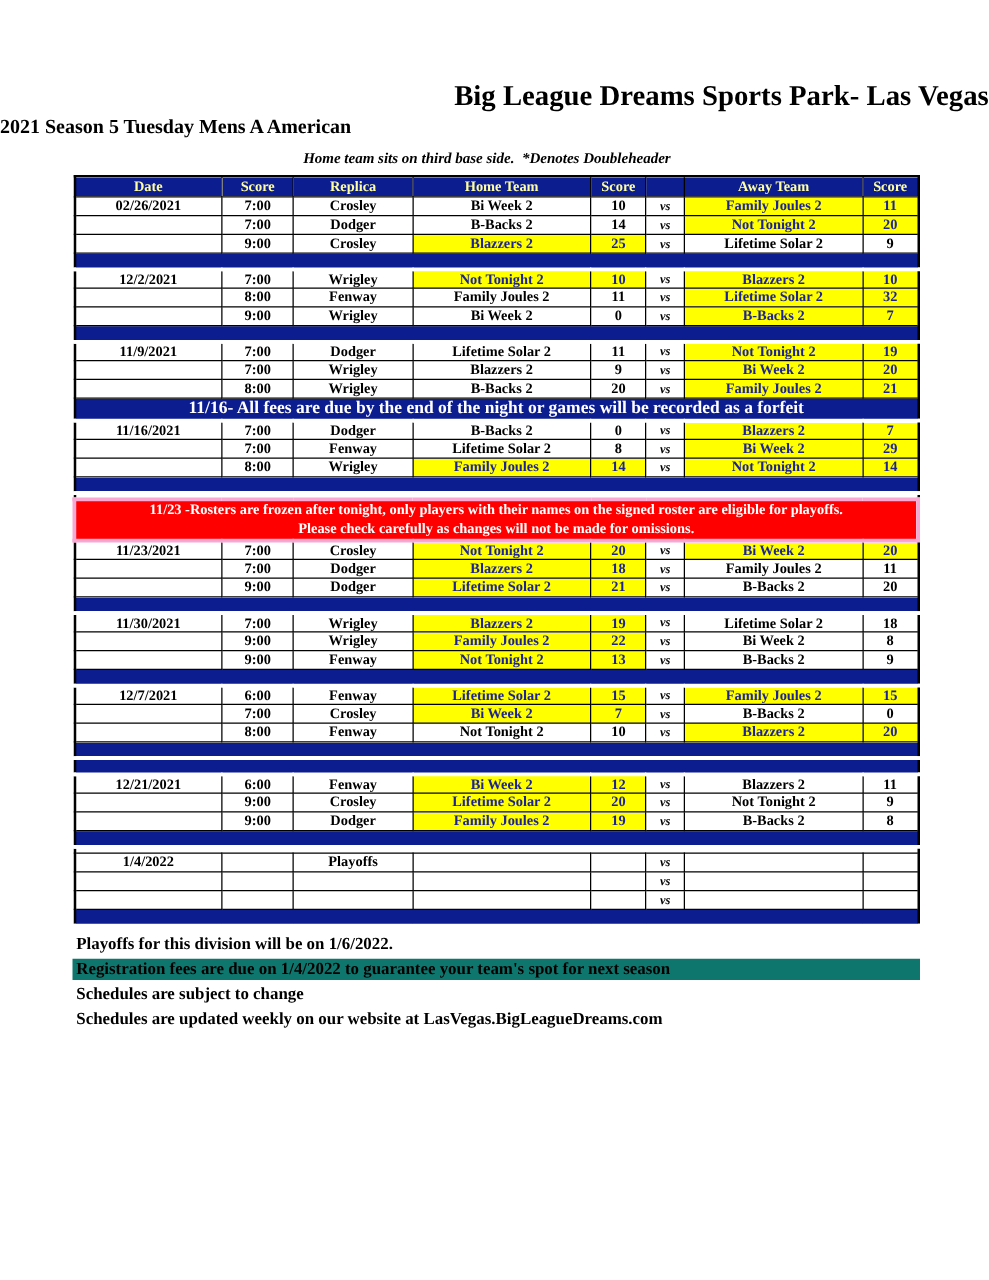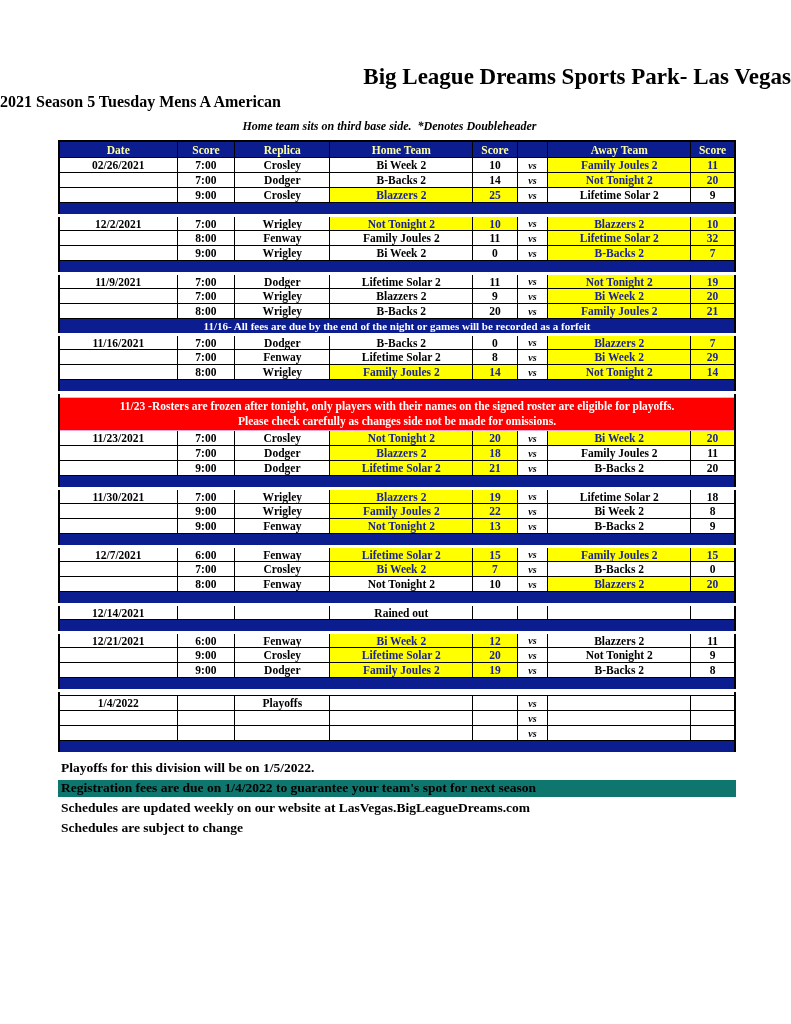--- a/index.html
+++ b/index.html
@@ -38,25 +38,25 @@
     overflow: hidden; white-space: nowrap;
   }
   .sched thead th {
     background: #0c1d90; color: #ffffa0; height: 17px; font-size: 11.5px;
   }
   tr.sep td, tr.septext td {
     background: #0c1d90; height: 13px;
     border-left: 1px solid #000; border-right: 1px solid #000;
     border-top: 1px solid #000; border-bottom: 3px solid #ffffff;
   }
-  tr.septext td { color: #ffffff; height: 16px; font-size: 11px; }
+  tr.septext td { color: #ffffff; height: 16px; font-size: 14px; }
   tr.gap td { border: none; background: #ffffff; height: 5px; }
   tr.red td {
     background: #fe0000; color: #ffffff; height: 33px;
-    border: 1px solid #f9a8d4; white-space: normal; line-height: 1.3;
+    border: 3px solid #f9a8d4; white-space: normal; line-height: 1.3;
     font-size: 11.5px;
   }
   td.hl { background: #ffff00; color: #1c2396; }
   .vs { font-style: italic; font-size: 10px; font-weight: bold; }
 
   .footer { margin-top: 5px; font-size: 13.5px; font-weight: bold; }
   .footer > div { margin: 0 0 3px 0; line-height: 1.25; padding-left: 3px; }
   .footer .yellow-band { background: #0f766e; width: 100%; }
 </style>
 </head>
@@ -223,21 +223,21 @@
           </tr>
           <tr class="sep">
             <td colspan="8"></td>
           </tr>
           <tr class="gap">
             <td colspan="8"></td>
           </tr>
           <tr class="red">
             <td colspan="8">
               <div>11/23 -Rosters are frozen after tonight, only players with their names on the signed roster are eligible for playoffs.</div>
-              <div>Please check carefully as changes side not be made for omissions.</div>
+              <div>Please check carefully as changes will not be made for omissions.</div>
             </td>
           </tr>
           <tr>
             <td>11/23/2021</td>
             <td>7:00</td>
             <td>Crosley</td>
             <td class="hl">Not Tonight 2</td>
             <td class="hl">20</td>
             <td class="vs">vs</td>
             <td class="hl">Bi Week 2</td>
@@ -325,30 +325,20 @@
             <td>Fenway</td>
             <td>Not Tonight 2</td>
             <td>10</td>
             <td class="vs">vs</td>
             <td class="hl">Blazzers 2</td>
             <td class="hl">20</td>
           </tr>
           <tr class="sep">
             <td colspan="8"></td>
           </tr>
-          <tr>
-            <td>12/14/2021</td>
-            <td></td>
-            <td></td>
-            <td>Rained out</td>
-            <td></td>
-            <td></td>
-            <td></td>
-            <td></td>
-          </tr>
           <tr class="sep">
             <td colspan="8"></td>
           </tr>
           <tr>
             <td>12/21/2021</td>
             <td>6:00</td>
             <td>Fenway</td>
             <td class="hl">Bi Week 2</td>
             <td class="hl">12</td>
             <td class="vs">vs</td>
@@ -411,19 +401,19 @@
             <td></td>
             <td></td>
           </tr>
           <tr class="sep">
             <td colspan="8"></td>
           </tr>
         </tbody>
     </table>
 
     <div class="footer">
-      <div>Playoffs for this division will be on 1/5/2022.</div>
+      <div>Playoffs for this division will be on 1/6/2022.</div>
       <div class="yellow-band">Registration fees are due on 1/4/2022 to guarantee your team's spot for next season</div>
+      <div>Schedules are subject to change</div>
       <div>Schedules are updated weekly on our website at LasVegas.BigLeagueDreams.com</div>
-      <div>Schedules are subject to change</div>
     </div>
   </div>
 </div>
 
 </body></html>

